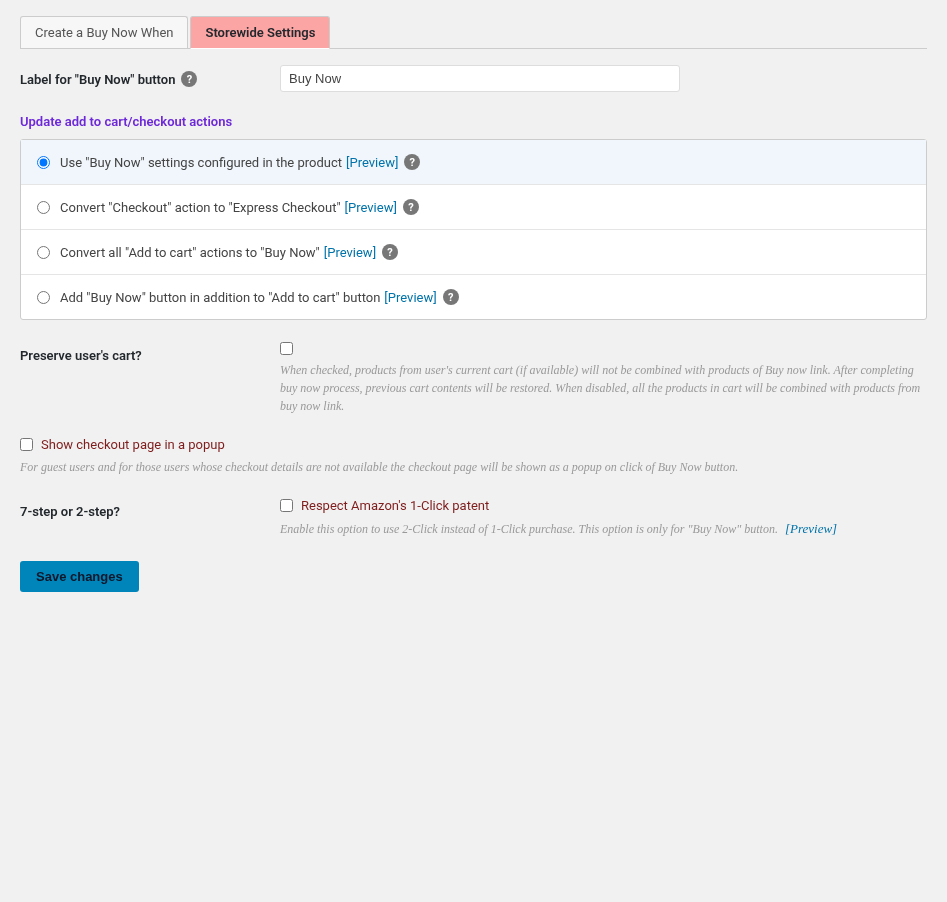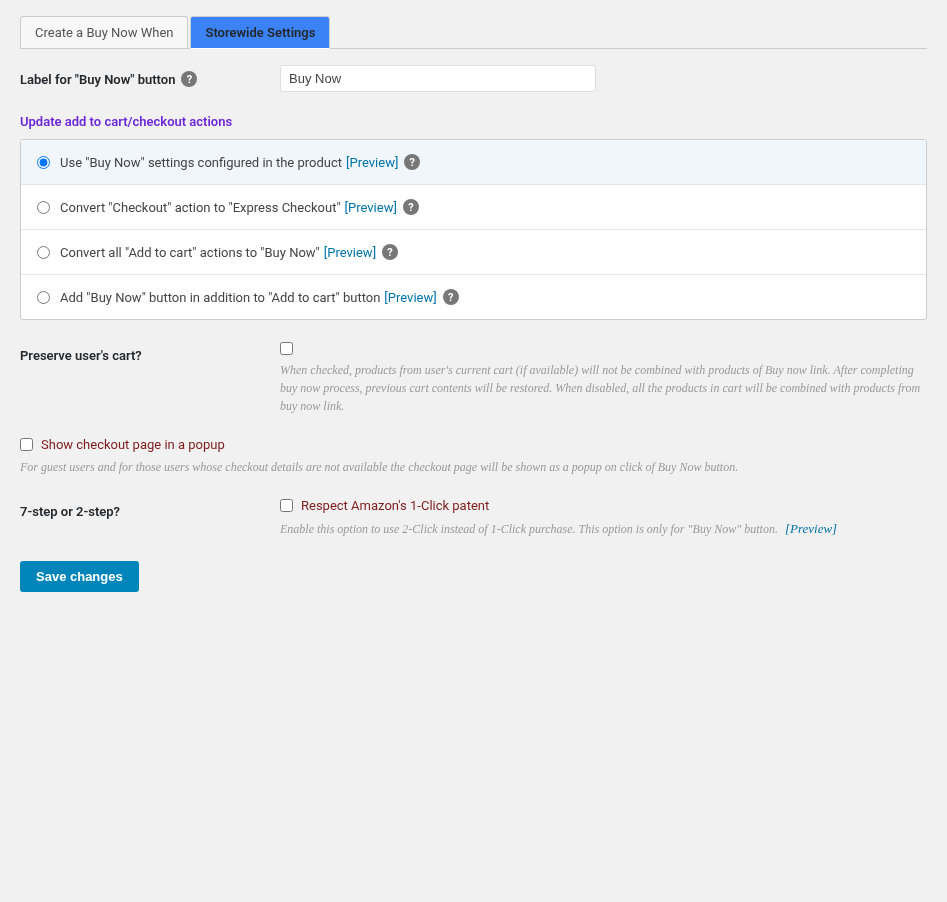--- a/index.html
+++ b/index.html
@@ -26,21 +26,21 @@
       border: 1px solid #ccc;
       background: #f7f7f7;
       cursor: pointer;
       font-size: 13px;
       color: #555;
       border-bottom: none;
       margin-right: 2px;
       border-radius: 3px 3px 0 0;
     }
     .tab.active {
-      background: #3b82f6;
+      background: #fca5a5;
       border-bottom: 1px solid #fff;
       color: #23282d;
       font-weight: 600;
       position: relative;
       top: 1px;
       z-index: 1;
     }
     
     .description {
       color: #0073aa;
@@ -76,21 +76,21 @@
       color: #fff;
       font-size: 11px;
       font-weight: bold;
       cursor: pointer;
       margin-left: 6px;
       vertical-align: middle;
       flex-shrink: 0;
     }
     
     .text-input {
-      width: 316px;
+      width: 400px;
       padding: 5px 8px;
       border: 1px solid #ddd;
       border-radius: 3px;
       font-size: 13px;
       color: #444;
       background: #fff;
     }
     
     .section-heading {
       font-weight: 600;
@@ -153,21 +153,21 @@
       font-size: 12px;
       color: #999;
       font-style: italic;
       line-height: 1.5;
       margin-top: 4px;
       font-family: Liberation Serif, serif;
     }
     
     .save-button {
       background: #0085ba;
-      color: #ffffff;
+      color: #0f172a;
       border: none;
       padding: 8px 16px;
       border-radius: 3px;
       font-size: 13px;
       cursor: pointer;
       font-weight: 600;
     }
     .label-with-help {
       display: flex;
       align-items: center;

